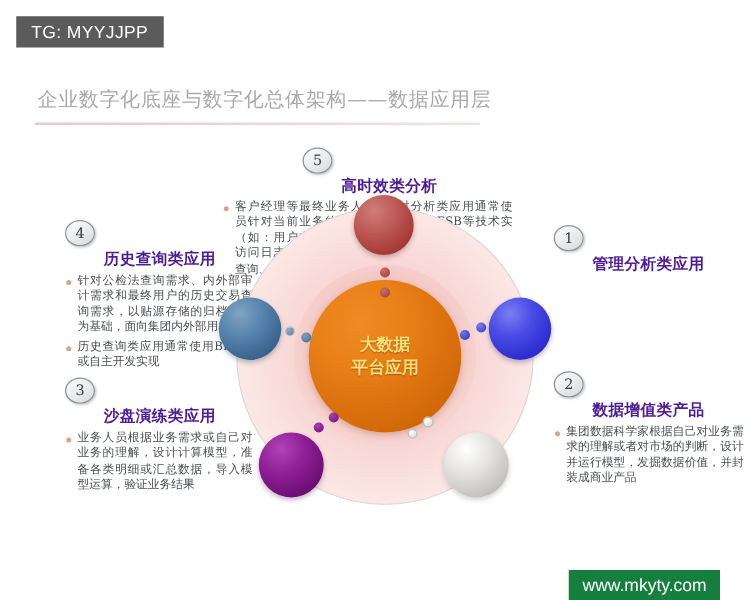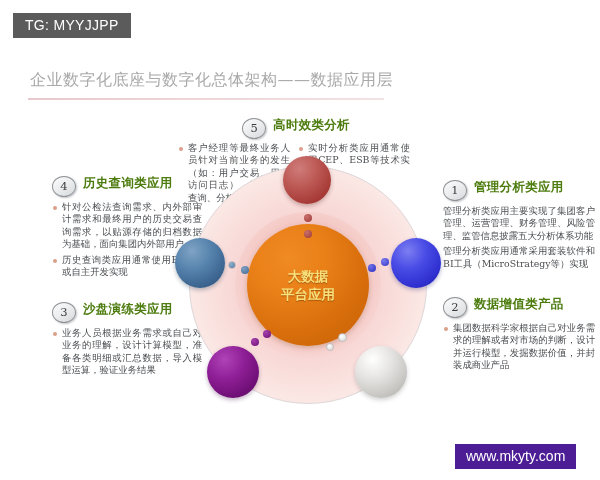--- a/index.html
+++ b/index.html
@@ -16,22 +16,22 @@
     position:absolute;left:13px;top:13px;
     background:#5b5b5b;color:#fff;
     font-size:14px;letter-spacing:.3px;
     padding:4px 12px 5px 12px;
     font-family:"Liberation Sans",sans-serif;
     text-align:right;
   }
 
   
   .watermark{
-    position:absolute;left:455px;top:444px;
-    background:#4c1d95;color:#fff;
+    position:absolute;left:455px;top:456px;
+    background:#15803d;color:#fff;
     font-size:14px;padding:4px 11px 5px 11px;
     font-family:"Liberation Sans",sans-serif;
   }
 
   
   .slide-title{
     position:absolute;left:30px;top:70px;
     font-size:16px;color:#a9a9a9;
     font-family:"DejaVu Serif","Liberation Serif",serif;
     letter-spacing:.5px;white-space:nowrap;
@@ -113,23 +113,23 @@
   .badge{
     position:relative;flex:0 0 auto;
     width:22px;height:19px;border-radius:50%;
     border:1px solid #8f9296;
     background:linear-gradient(145deg,#fdfdfd 0%,#eceeef 45%,#d7dadd 100%);
     color:#3a3d40;font-size:11.5px;line-height:18px;text-align:center;
     font-family:"DejaVu Serif","Liberation Serif",serif;
     box-shadow:1px 1px 2px rgba(120,125,130,.45);
   }
   .hdr-title{
-    font-size:12.5px;color:#4d7c0f;font-weight:bold;
+    font-size:12.5px;color:#4c1d95;font-weight:bold;
     font-family:Liberation Sans, sans-serif;
-    line-height:15px;letter-spacing:.3px;
+    line-height:15px;letter-spacing:.3px;margin-top:24px;
   }
   .bullets{margin-top:4px;}
   .bl{
     position:relative;padding-left:10px;margin-bottom:3px;
     font-size:9.4px;line-height:12.4px;color:#4a4d50;
     font-family:"DejaVu Serif","Liberation Serif",serif;
     text-align:justify;
   }
   .bl::before{
     content:"";position:absolute;left:1px;top:5px;
@@ -191,24 +191,20 @@
     </div>
     <div class="bullets">
       <div class="bl">业务人员根据业务需求或自己对业务的理解，设计计算模型，准备各类明细或汇总数据，导入模型运算，验证业务结果</div>
     </div>
   </div>
 
   <div class="block b1">
     <div class="hdr">
       <div class="badge">1</div>
       <div class="hdr-title">管理分析类应用</div>
-    </div>
-    <div class="bullets">
-      <div class="bl nobul">管理分析类应用主要实现了集团客户管理、运营管理、财务管理、风险管理、监管信息披露五大分析体系功能</div>
-      <div class="bl nobul">管理分析类应用通常采用套装软件和BI工具（MicroStrategy等）实现</div>
     </div>
   </div>
 
   <div class="block b2">
     <div class="hdr">
       <div class="badge">2</div>
       <div class="hdr-title">数据增值类产品</div>
     </div>
     <div class="bullets">
       <div class="bl">集团数据科学家根据自己对业务需求的理解或者对市场的判断，设计并运行模型，发掘数据价值，并封装成商业产品</div>

